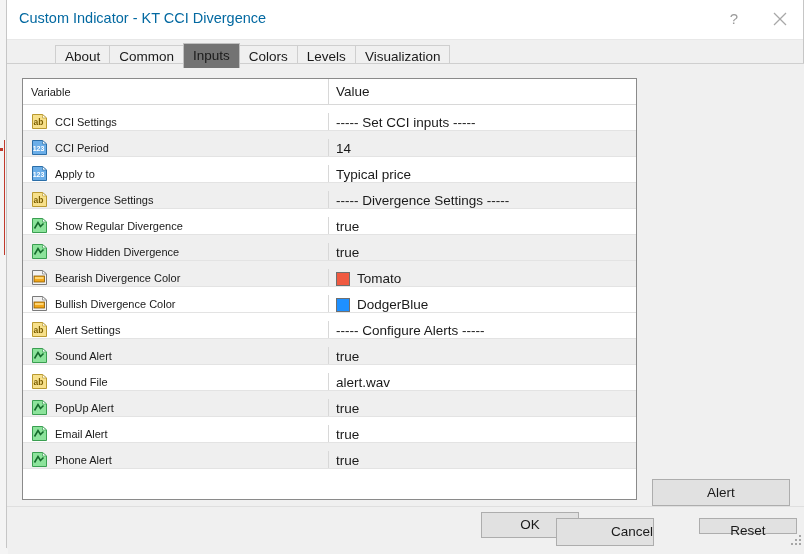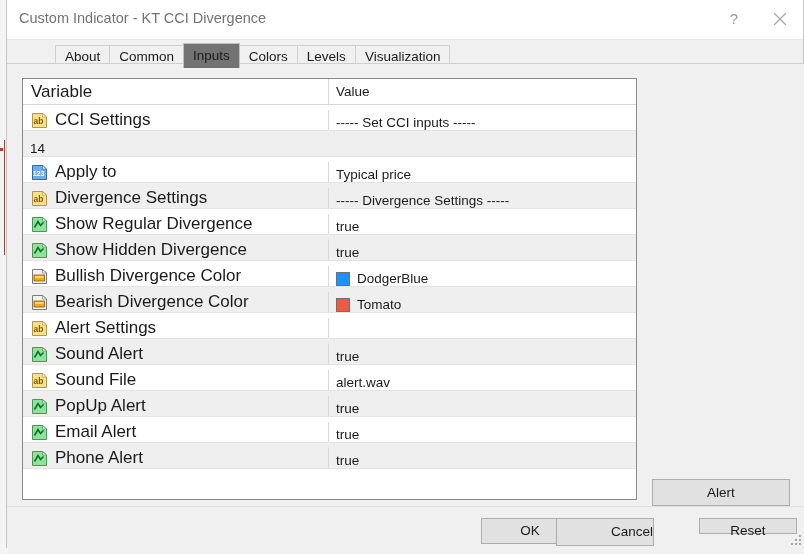--- a/index.html
+++ b/index.html
@@ -56,21 +56,21 @@
     position: relative;
     height: 39px;
     background: #ffffff;
     border-bottom: 1px solid #e8e8e8;
   }
   .title-text {
     position: absolute;
     left: 12px;
     top: 10px;
     font-size: 14.5px;
-    color: #737373;
+    color: #0369a1;
     white-space: nowrap;
   }
   .titlebar-btn {
     position: absolute;
     top: 0;
     width: 46px;
     height: 38px;
     cursor: default;
   }
   .titlebar-btn.help { right: 46px; }
@@ -182,21 +182,21 @@
   .grid-header .cell-var { border-right: 1px solid #d8d8d8; }
   .cell-val {
     flex: 1;
     box-sizing: border-box;
     padding-left: 7px;
     display: flex;
     align-items: center;
     overflow: hidden;
   }
   .var-label {
-    font-size: 17px;
+    font-size: 11px;
     color: #1a1a1a;
     margin-left: 7px;
     white-space: nowrap;
   }
   .val-label {
     font-size: 13.5px;
     color: #1a1a1a;
     white-space: nowrap;
   }
 
@@ -254,21 +254,21 @@
     left: 0px;
     top: 506px;
     width: 798px;
     height: 42px;
     background: #f0f0f0;
     border-top: 1px solid #dfdfdf;
   }
   .btn-ok {
     position: absolute;
     left: 474px;
-    top: 11px;
+    top: 5px;
     width: 98px;
     height: 26px;
     line-height: 24px;
   }
   .btn-cancel {
     position: absolute;
     left: 549px;
     top: 11px;
     width: 98px;
     height: 28px;
@@ -355,33 +355,43 @@
                     <text x="7.5" y="12.3" text-anchor="middle" font-family="'Liberation Sans', sans-serif" font-size="8.5" font-weight="bold" fill="#7a5d00">ab</text>
                   </svg>
                 </span>
                 <span class="var-label">CCI Settings</span>
               </div>
               <div class="cell-val">
                 <span class="val-label">----- Set CCI inputs -----</span>
               </div>
             </div>
             <div class="row alt">
-              <div class="cell-val">
-                <span class="val-label">14</span>
-              </div>
-            </div>
-            <div class="row">
               <div class="cell-var">
                 <span class="ticon">
                   <svg width="17" height="17" viewBox="0 0 17 17">
                     <path d="M1.5 1.5 H11.5 L15.5 5 V15.5 H1.5 Z" fill="#6BAEE8" stroke="#2B6EA8" stroke-width="1"></path>
                     <path d="M11.5 1.5 L15.5 5 H11.5 Z" fill="#ffffff" stroke="#2B6EA8" stroke-width="0.7"></path>
                     <text x="7.5" y="12.3" text-anchor="middle" font-family="'Liberation Sans', sans-serif" font-size="7" font-weight="bold" fill="#ffffff">123</text>
                   </svg>
                 </span>
+                <span class="var-label">CCI Period</span>
+              </div>
+              <div class="cell-val">
+                <span class="val-label">14</span>
+              </div>
+            </div>
+            <div class="row">
+              <div class="cell-var">
+                <span class="ticon">
+                  <svg width="17" height="17" viewBox="0 0 17 17">
+                    <path d="M1.5 1.5 H11.5 L15.5 5 V15.5 H1.5 Z" fill="#6BAEE8" stroke="#2B6EA8" stroke-width="1"></path>
+                    <path d="M11.5 1.5 L15.5 5 H11.5 Z" fill="#ffffff" stroke="#2B6EA8" stroke-width="0.7"></path>
+                    <text x="7.5" y="12.3" text-anchor="middle" font-family="'Liberation Sans', sans-serif" font-size="7" font-weight="bold" fill="#ffffff">123</text>
+                  </svg>
+                </span>
                 <span class="var-label">Apply to</span>
               </div>
               <div class="cell-val">
                 <span class="val-label">Typical price</span>
               </div>
             </div>
             <div class="row alt">
               <div class="cell-var">
                 <span class="ticon">
                   <svg width="17" height="17" viewBox="0 0 17 17">
@@ -419,64 +429,67 @@
                     <path d="M11.5 1.5 L15.5 5 H11.5 Z" fill="#ffffff" stroke="#3A9E51" stroke-width="0.7"></path>
                     <path d="M3.5 11.5 L7 5.5 L9.5 9.5 L12.5 6.5" fill="none" stroke="#156b2c" stroke-width="1.6"></path>
                   </svg>
                 </span>
                 <span class="var-label">Show Hidden Divergence</span>
               </div>
               <div class="cell-val">
                 <span class="val-label">true</span>
               </div>
             </div>
-            <div class="row">
+            <div class="row alt">
               <div class="cell-var">
                 <span class="ticon">
                   <svg width="17" height="17" viewBox="0 0 17 17">
                     <path d="M1.5 1.5 H11.5 L15.5 5 V15.5 H1.5 Z" fill="#F2F2F2" stroke="#7a7a7a" stroke-width="1"></path>
                     <path d="M11.5 1.5 L15.5 5 H11.5 Z" fill="#ffffff" stroke="#7a7a7a" stroke-width="0.7"></path>
                     <rect x="3" y="7" width="10.5" height="6" fill="#F2A71B" stroke="#8a5a00" stroke-width="0.8"></rect>
                     <rect x="4" y="8.2" width="8.5" height="1.6" fill="#FFE08A"></rect>
                   </svg>
                 </span>
-                <span class="var-label">Bullish Divergence Color</span>
-              </div>
-              <div class="cell-val">
-                <span class="swatch" style="background: rgb(30, 144, 255);"></span>
-                <span class="val-label">DodgerBlue</span>
-              </div>
-            </div>
-            <div class="row alt">
+                <span class="var-label">Bearish Divergence Color</span>
+              </div>
+              <div class="cell-val">
+                <span class="swatch" style="background: rgb(240, 90, 65);"></span>
+                <span class="val-label">Tomato</span>
+              </div>
+            </div>
+            <div class="row">
               <div class="cell-var">
                 <span class="ticon">
                   <svg width="17" height="17" viewBox="0 0 17 17">
                     <path d="M1.5 1.5 H11.5 L15.5 5 V15.5 H1.5 Z" fill="#F2F2F2" stroke="#7a7a7a" stroke-width="1"></path>
                     <path d="M11.5 1.5 L15.5 5 H11.5 Z" fill="#ffffff" stroke="#7a7a7a" stroke-width="0.7"></path>
                     <rect x="3" y="7" width="10.5" height="6" fill="#F2A71B" stroke="#8a5a00" stroke-width="0.8"></rect>
                     <rect x="4" y="8.2" width="8.5" height="1.6" fill="#FFE08A"></rect>
                   </svg>
                 </span>
-                <span class="var-label">Bearish Divergence Color</span>
-              </div>
-              <div class="cell-val">
-                <span class="swatch" style="background: rgb(240, 90, 65);"></span>
-                <span class="val-label">Tomato</span>
+                <span class="var-label">Bullish Divergence Color</span>
+              </div>
+              <div class="cell-val">
+                <span class="swatch" style="background: rgb(30, 144, 255);"></span>
+                <span class="val-label">DodgerBlue</span>
               </div>
             </div>
             <div class="row">
               <div class="cell-var">
                 <span class="ticon">
                   <svg width="17" height="17" viewBox="0 0 17 17">
                     <path d="M1.5 1.5 H11.5 L15.5 5 V15.5 H1.5 Z" fill="#F7E08A" stroke="#B9992F" stroke-width="1"></path>
                     <path d="M11.5 1.5 L15.5 5 H11.5 Z" fill="#ffffff" stroke="#B9992F" stroke-width="0.7"></path>
                     <text x="7.5" y="12.3" text-anchor="middle" font-family="'Liberation Sans', sans-serif" font-size="8.5" font-weight="bold" fill="#7a5d00">ab</text>
                   </svg>
                 </span>
                 <span class="var-label">Alert Settings</span>
+              </div>
+              <div class="cell-val">
+                <span class="val-label">----- Configure Alerts -----</span>
               </div>
             </div>
             <div class="row alt">
               <div class="cell-var">
                 <span class="ticon">
                   <svg width="17" height="17" viewBox="0 0 17 17">
                     <path d="M1.5 1.5 H11.5 L15.5 5 V15.5 H1.5 Z" fill="#8CE39B" stroke="#3A9E51" stroke-width="1"></path>
                     <path d="M11.5 1.5 L15.5 5 H11.5 Z" fill="#ffffff" stroke="#3A9E51" stroke-width="0.7"></path>
                     <path d="M3.5 11.5 L7 5.5 L9.5 9.5 L12.5 6.5" fill="none" stroke="#156b2c" stroke-width="1.6"></path>
                   </svg>

